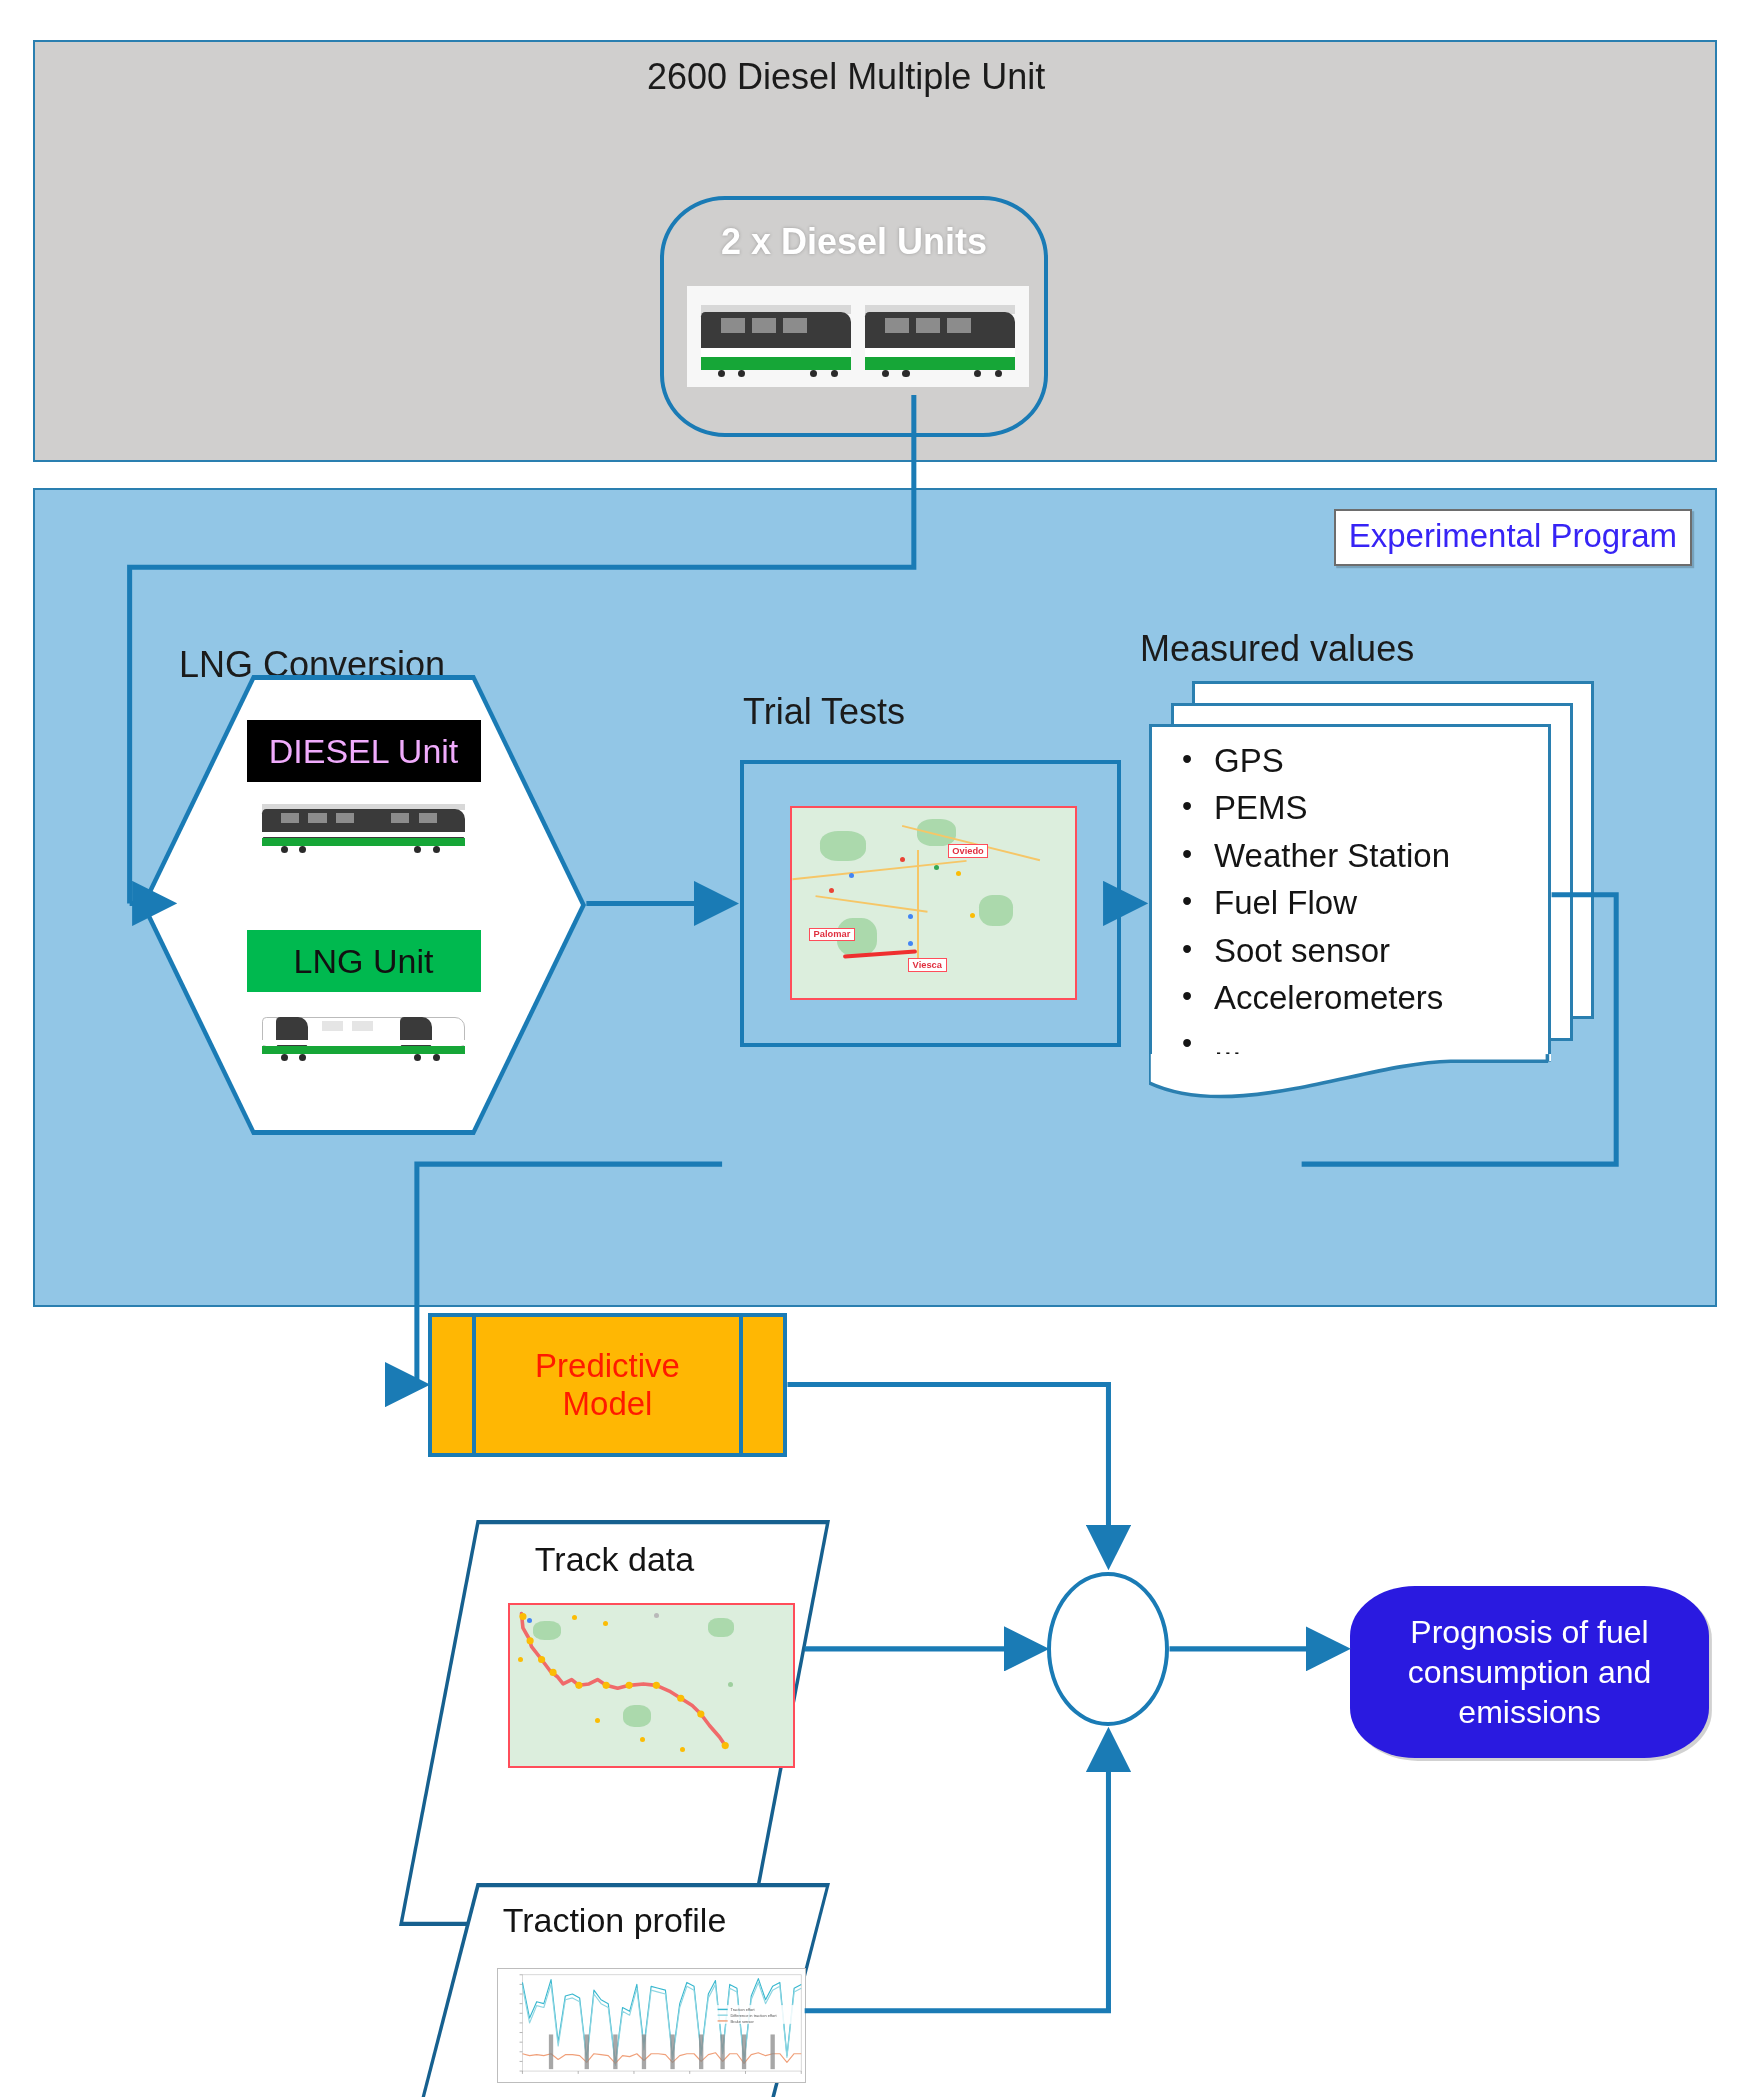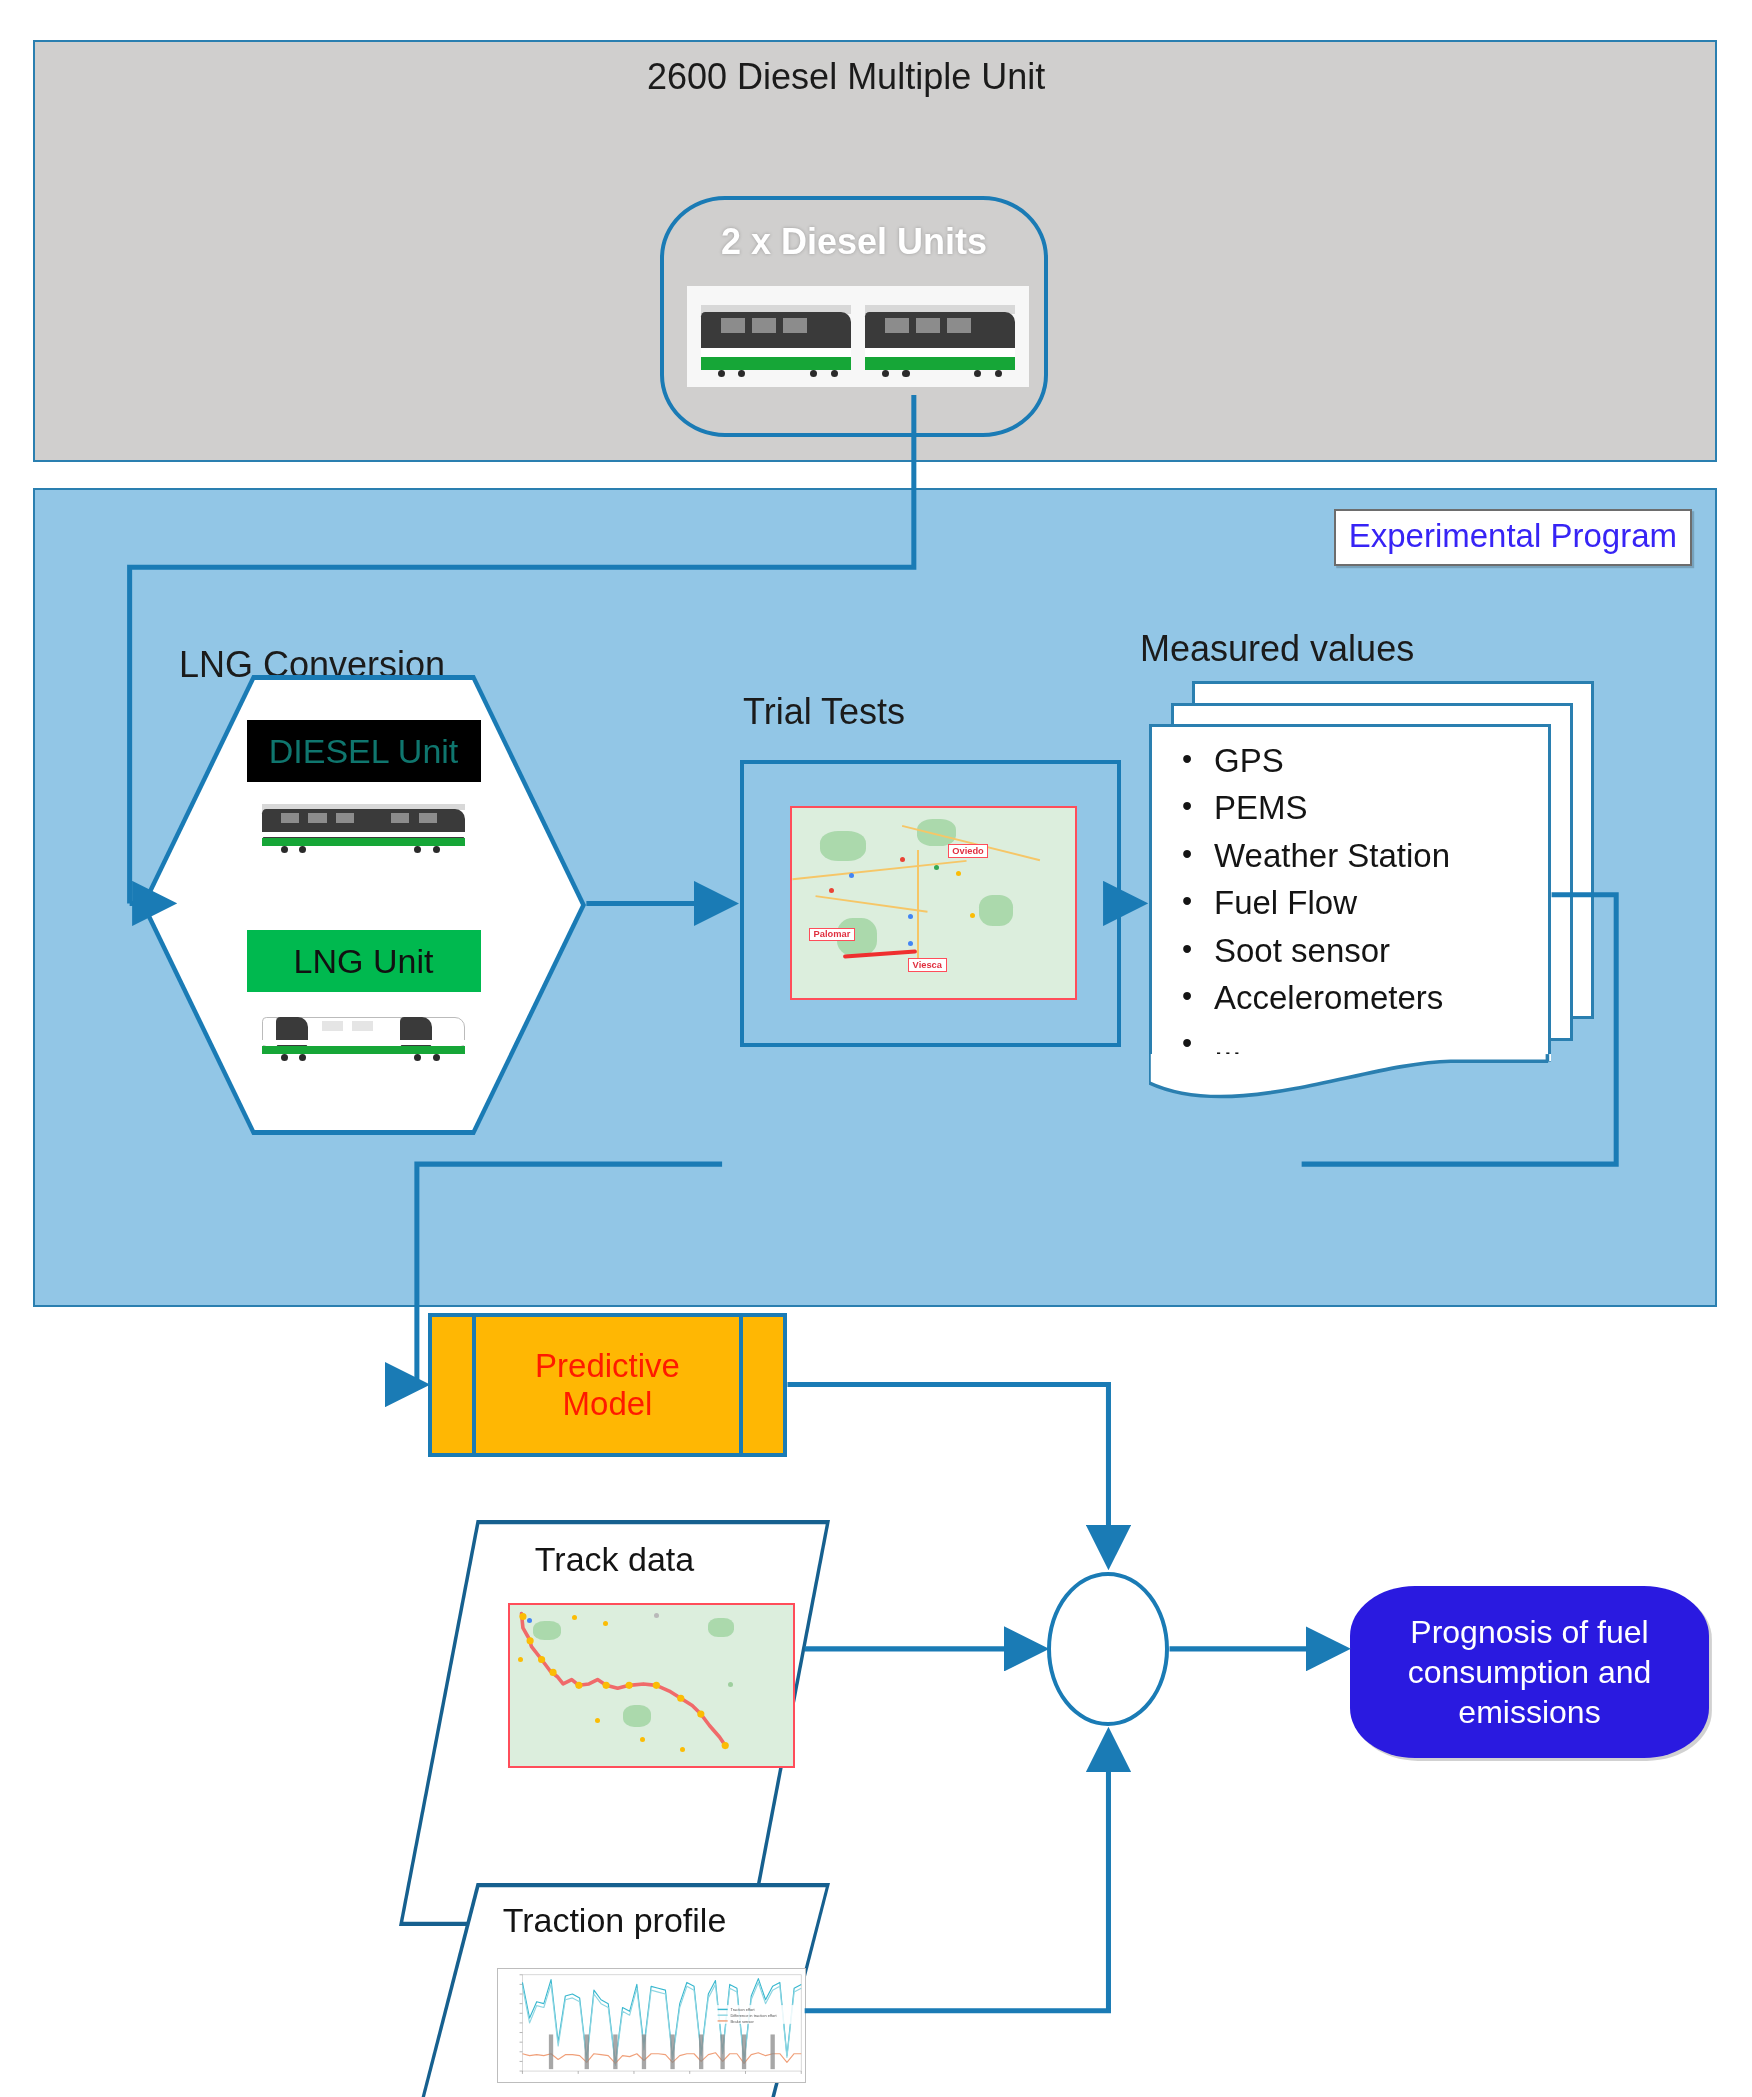--- a/index.html
+++ b/index.html
@@ -72,21 +72,21 @@
   #hex-inner{
     position:absolute;left:5px;top:5px;right:5px;bottom:5px;
     background:#ffffff;
     clip-path:polygon(25% 0,75% 0,100% 50%,75% 100%,25% 100%,0 50%);
   }
   .unit-chip{
     position:absolute;left:50%;transform:translateX(-50%);
     width:234px;height:62px;display:flex;align-items:center;justify-content:center;
     font-size:34px;line-height:1;white-space:nowrap;
   }
-  #chip-diesel{top:40px;background:#000000;color:#0f766e;}
+  #chip-diesel{top:40px;background:#000000;color:#f0abfc;}
   #chip-lng{top:250px;background:#00b94f;color:#111111;}
   #hex-train-1{left:50%;transform:translateX(-50%);top:112px;width:230px;height:65px;background:#ffffff;}
   #hex-train-2{left:50%;transform:translateX(-50%);top:320px;width:230px;height:65px;background:#ffffff;}
 
   
   #trial-box{
     position:absolute;left:740px;top:760px;width:381px;height:287px;
     border:4.3px solid #1a7bb5;box-sizing:border-box;background:transparent;
   }
   .map-thumb{

